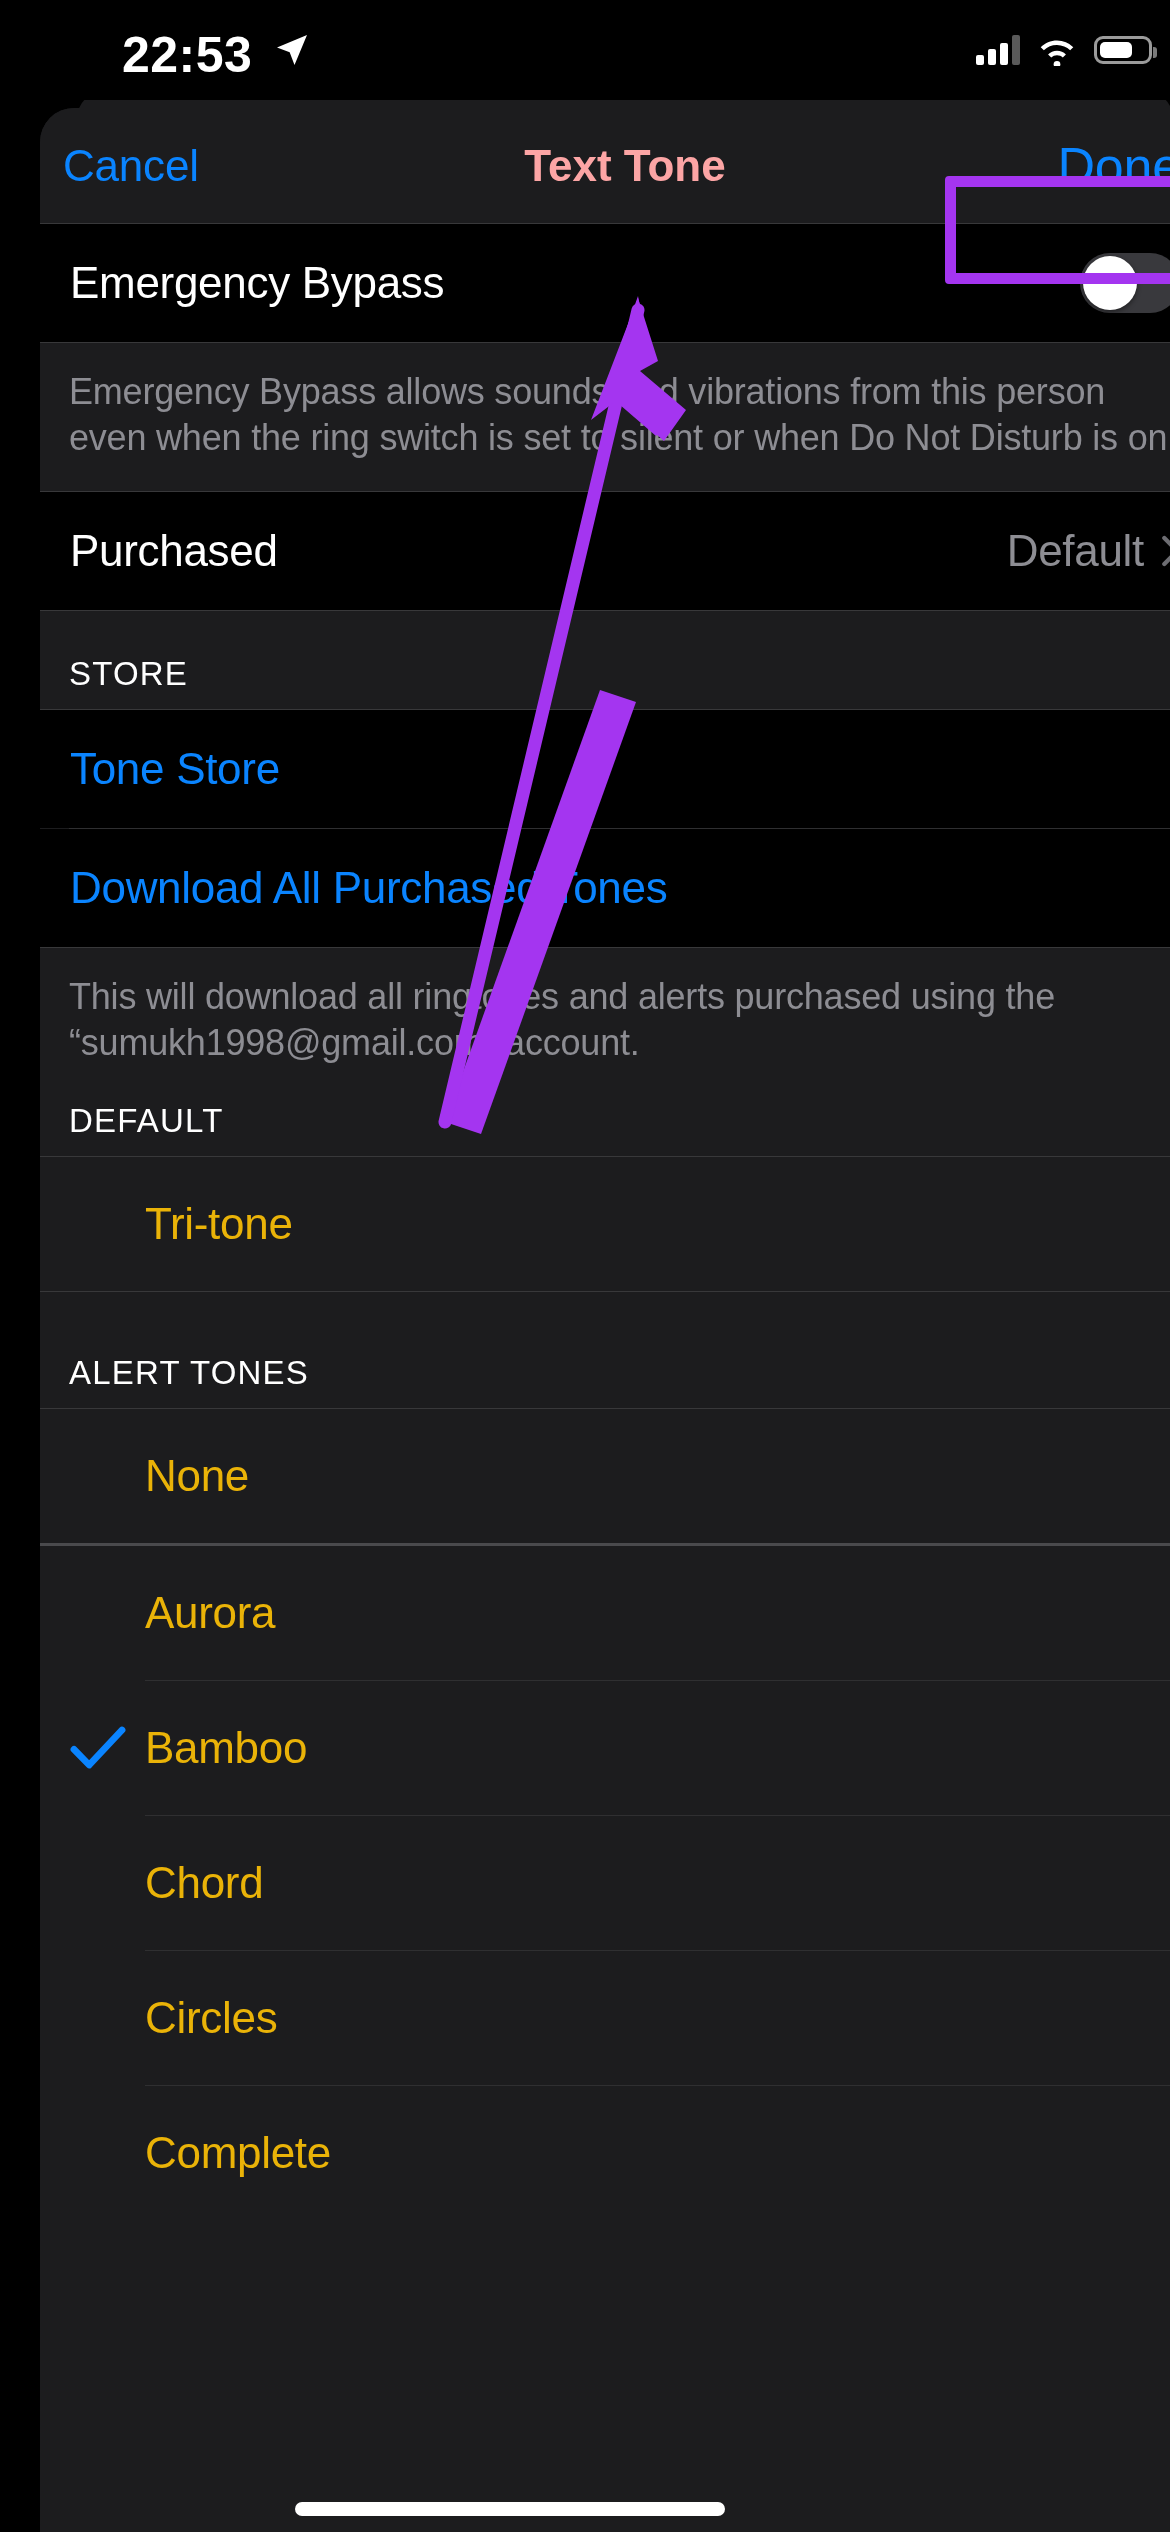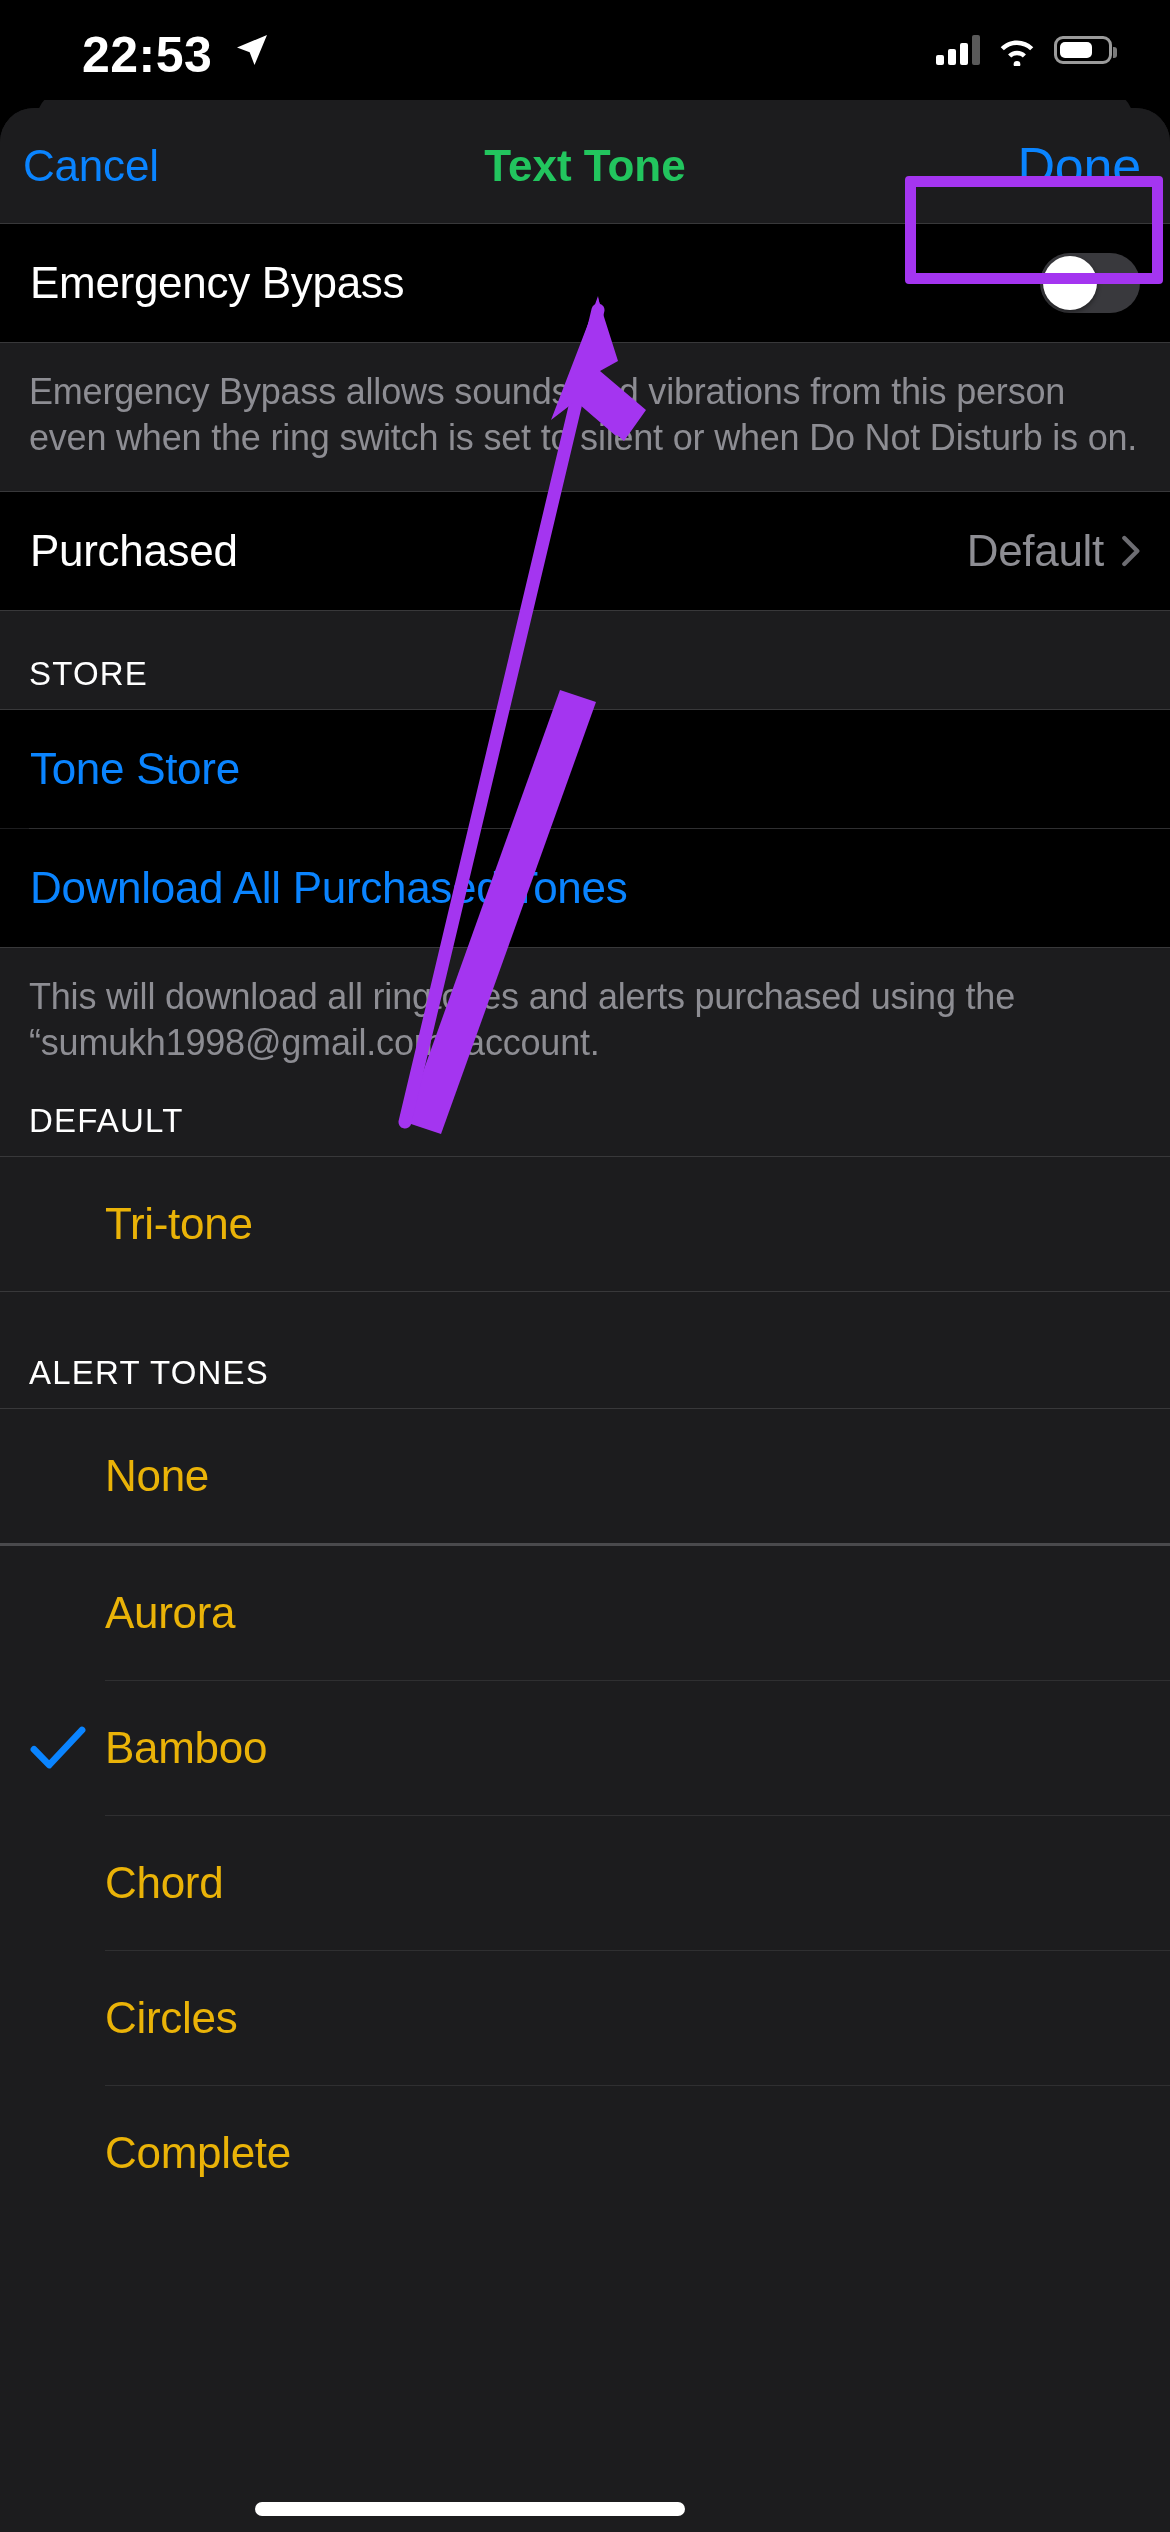--- a/index.html
+++ b/index.html
@@ -3,21 +3,21 @@
 <meta charset="utf-8">
 <style>
   * { margin:0; padding:0; box-sizing:border-box; }
   html, body {
     width:1170px; height:2532px;
     background:#000;
     font-family:"Liberation Sans", sans-serif;
     -webkit-font-smoothing:antialiased;
     overflow:hidden;
   }
-  #screen { position:relative; width:940px; height:2532px; background:#000; }
+  #screen { position:relative; width:940px; height:2532px; background:#000;margin-left:40px; }
 
   
   .statusbar{
     position:absolute; top:0; left:0; width:1170px; height:100px;
     background:#000; z-index:30;
   }
   .sb-time{
     position:absolute; left:82px; top:26px;
     font-size:50px; font-weight:700; color:#fff; letter-spacing:0.5px;
   }
@@ -61,21 +61,21 @@
   .navbar{
     position:relative; height:115px; width:100%;
     background:#1c1c1e;
   }
   .nav-cancel{
     position:absolute; left:23px; top:50%; transform:translateY(-50%);
     font-size:44px; color:#0a84ff; letter-spacing:-0.2px;
   }
   .nav-title{
     position:absolute; left:50%; top:50%; transform:translate(-50%,-50%);
-    font-size:44px; font-weight:700; color:#22c55e;
+    font-size:44px; font-weight:700; color:#fca5a5;
   }
   .nav-done{
     position:absolute; right:29px; top:50%; transform:translateY(-50%);
     font-size:52px; color:#0a84ff; letter-spacing:-0.2px;
   }
 
   
   .grp{ background:#1c1c1e; }
   .row{
     position:relative; display:flex; align-items:center;

